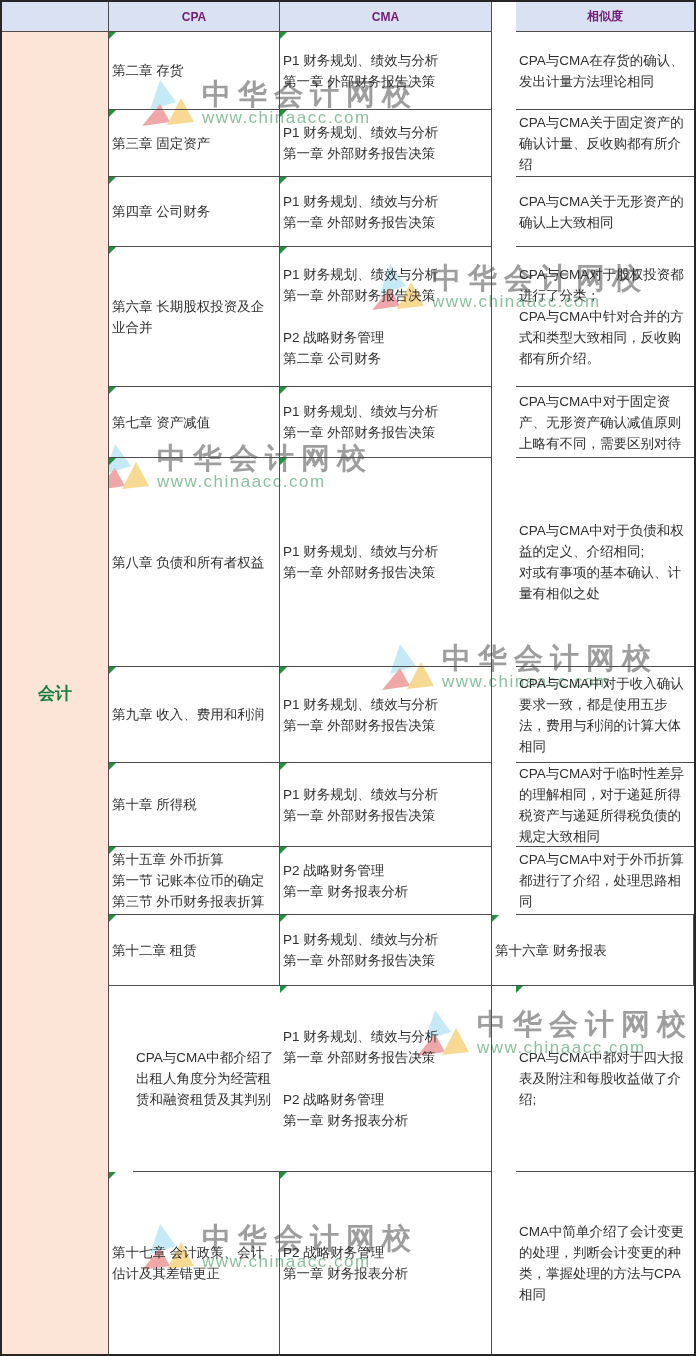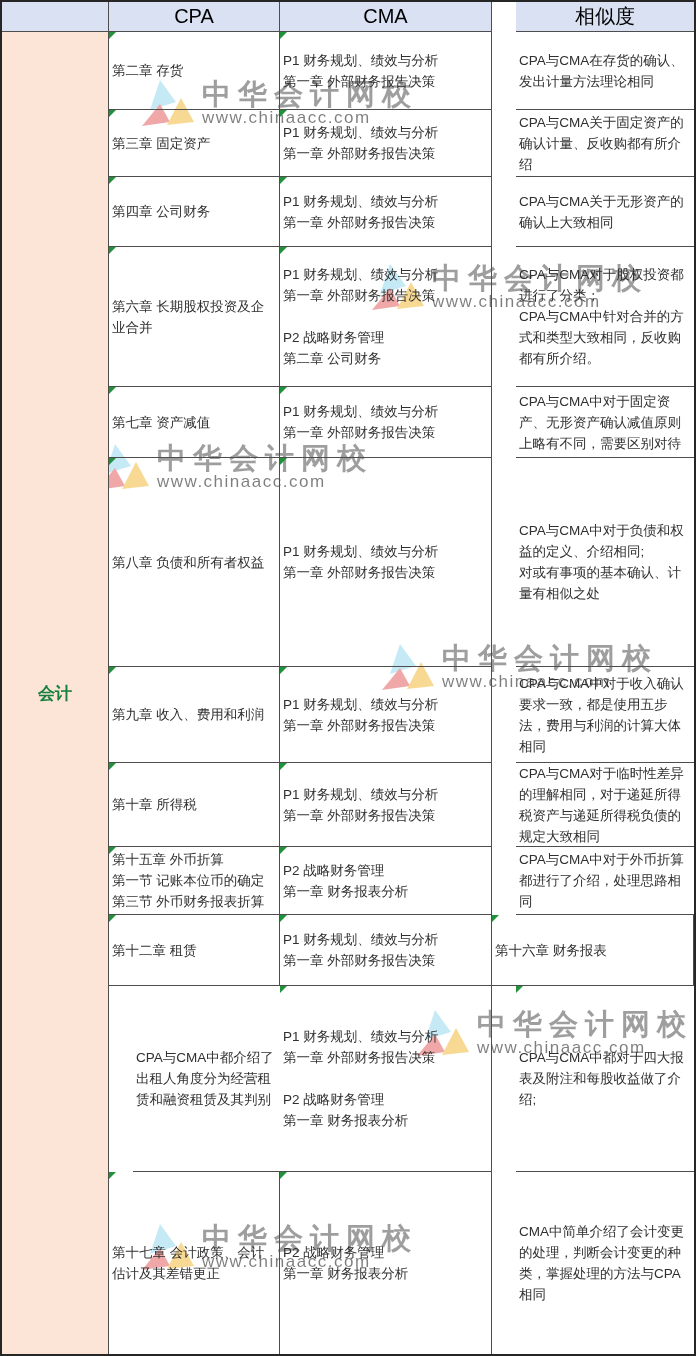--- a/index.html
+++ b/index.html
@@ -5,40 +5,40 @@
   html,body { margin:0; padding:0; background:#fff; }
   .screen {
     position:relative; width:696px; height:1356px; overflow:hidden; background:#fff;
     font-family:"Liberation Sans","DejaVu Sans",sans-serif;
   }
   
   .wm-layer { position:absolute; inset:0; }
   .wm { position:absolute; display:flex; align-items:center; gap:6px; opacity:0.5; }
   .wm-textcol { display:flex; flex-direction:column; line-height:1.05; }
   .wm-brand { font-size:29px; font-weight:bold; letter-spacing:7px; color:#404040; white-space:nowrap; }
-  .wm-url { font-size:17px; letter-spacing:1.5px; color:#000000; white-space:nowrap; }
+  .wm-url { font-size:17px; letter-spacing:1.5px; color:#15803d; white-space:nowrap; }
   
   .grid {
     position:relative;
     display:grid; width:696px; height:1356px; box-sizing:border-box;
     grid-template-columns:107px 171px 212px 1fr;
     grid-template-rows:30px 78px 67px 70px 140px 71px 209px 96px 84px 68px 71px 186px 1fr;
     border:2px solid #262626;
   }
   .cell {
     position:relative; box-sizing:border-box; overflow:hidden;
     border-right:1px solid #4d4d4d; border-bottom:1px solid #4d4d4d;
     display:flex; flex-direction:column; justify-content:center;
     white-space:pre-line;
   }
   .rr-none { border-right:none;margin-left:24px; }
   .br-none { border-bottom:none; }
   .header {
     background:#d9e1f2; flex-direction:row; align-items:center; justify-content:center;
-    font-size:20px; font-weight:normal; color:#000000; white-space:nowrap;
+    font-size:12px; font-weight:bold; color:#701a75; white-space:nowrap;
   }
   .category {
     grid-column:1; grid-row:2 / span 12; background:#fce4d6;
     align-items:center; font-size:17px; font-weight:bold; color:#15803d;
   }
   .body {
     font-size:13.5px; line-height:21px; color:#303030;
     padding:1px 2px 1px 3px;
   }
   

